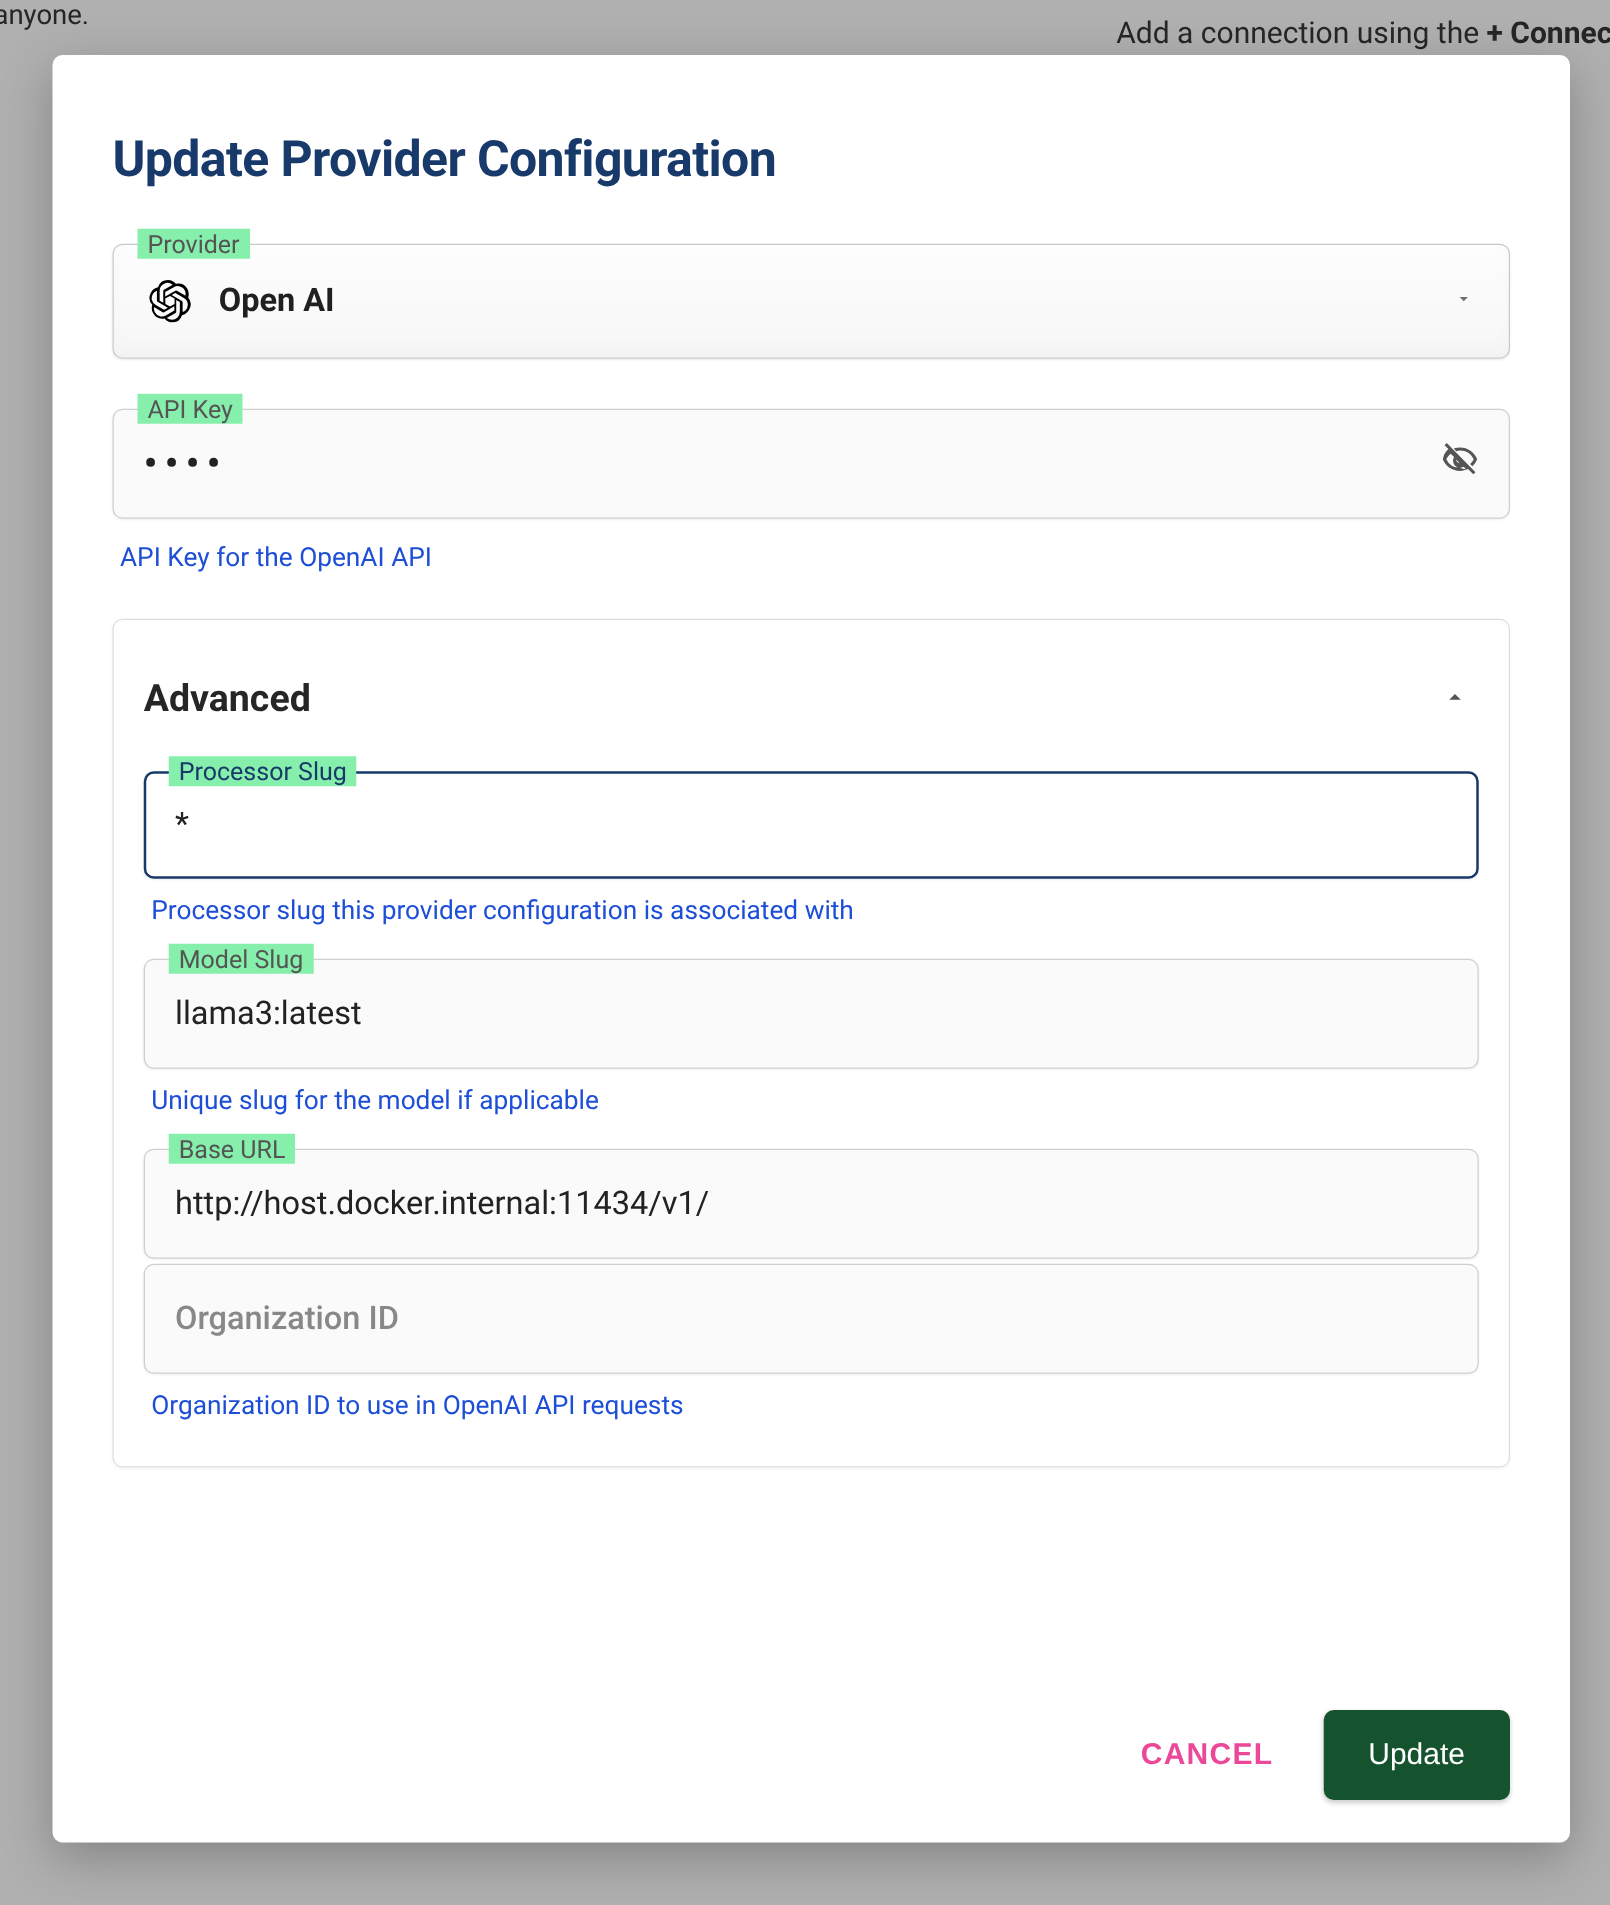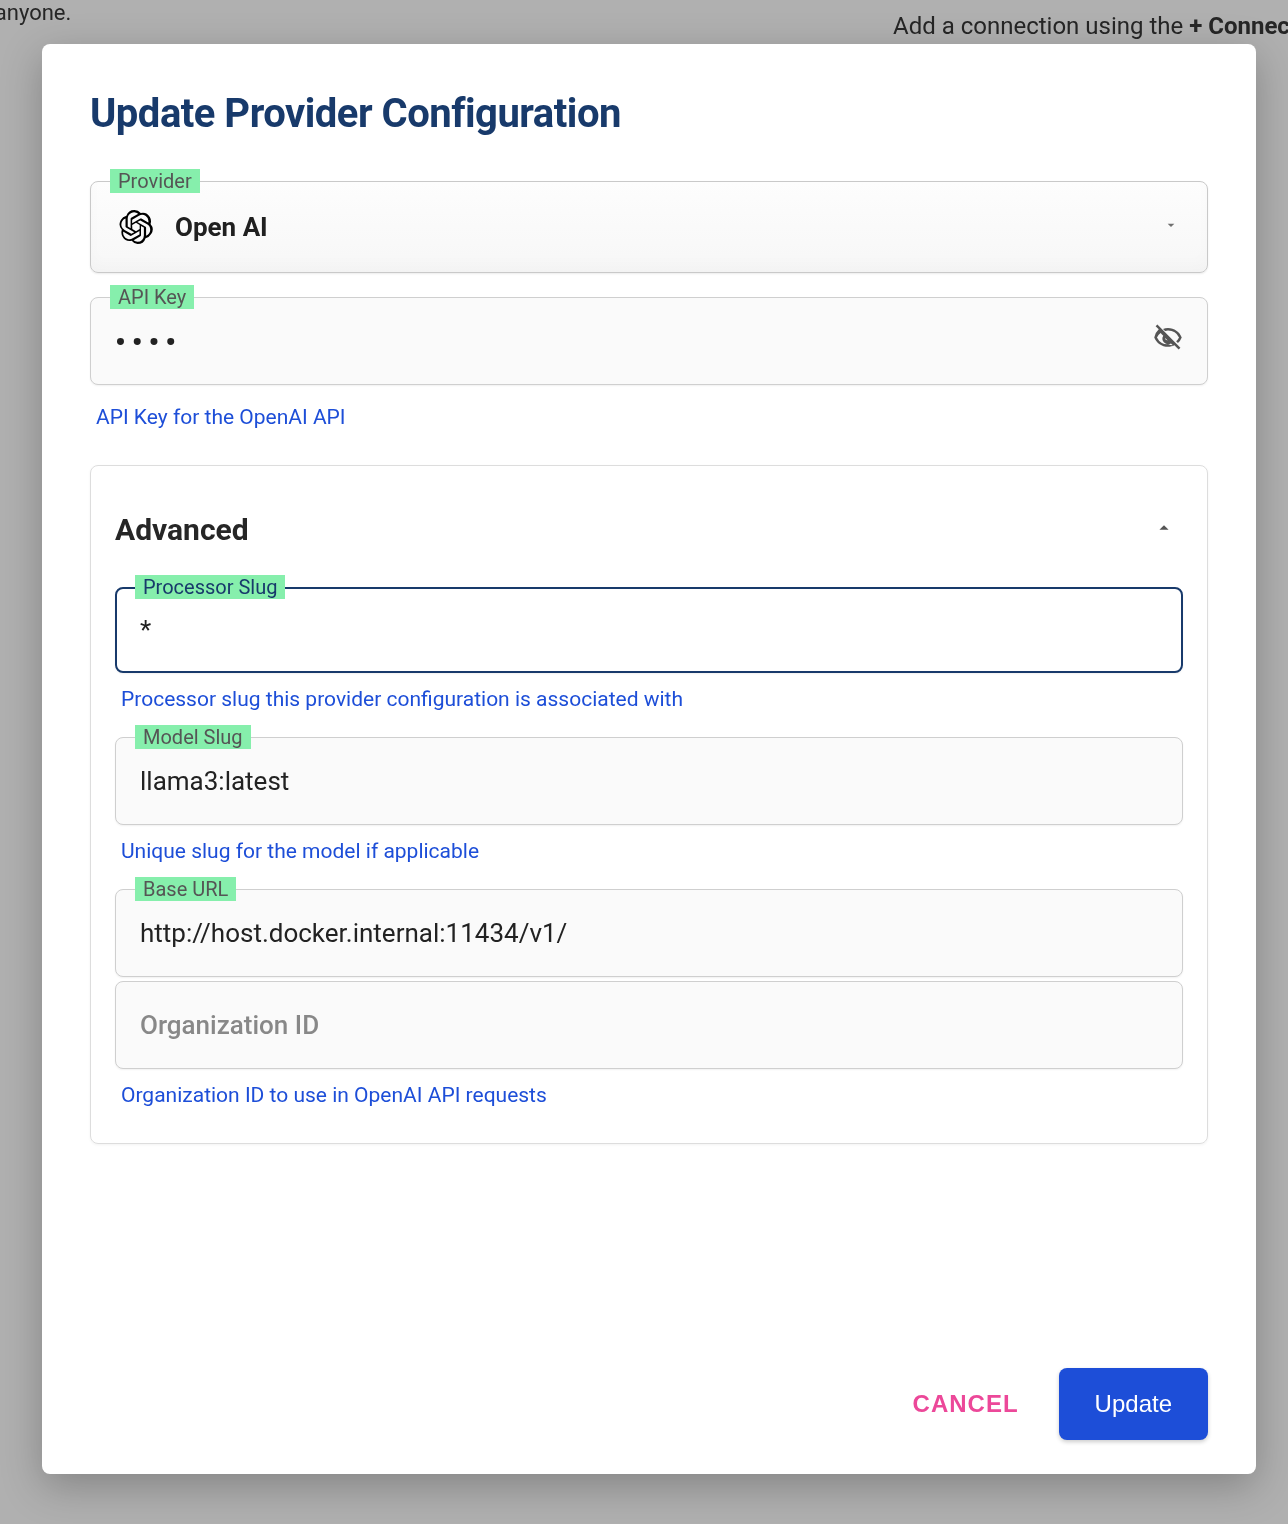--- a/index.html
+++ b/index.html
@@ -34,38 +34,38 @@
   
   .modal {
     position: absolute;
     top: 44px;
     left: 42px;
     right: 32px;
     bottom: 50px;
     background: #fff;
     border-radius: 8px;
     box-shadow: 0 12px 40px rgba(0,0,0,0.25);
-    padding: 46px 48px 34px 48px;
+    padding: 60px 48px 34px 48px;
     display: flex;
     flex-direction: column;
   }
   
   .modal-title {
     font-size: 40px;
     font-weight: 700;
     color: #183a6b;
     margin-bottom: 44px;
     letter-spacing: -0.5px;
   }
   
   .field-wrap {
     position: relative;
     margin-bottom: 6px;
   }
-  .field-wrap.mt { margin-top: 18px; }
+  .field-wrap.mt { margin-top: 34px; }
   
   .floating-label {
     position: absolute;
     top: -12px;
     left: 20px;
     padding: 0 8px;
     background: #86efac;
     font-size: 20px;
     color: #555;
     z-index: 2;
@@ -172,21 +172,21 @@
     background: none;
     border: none;
     font-size: 24px;
     font-weight: 600;
     letter-spacing: 1px;
     color: #ec4899;
     cursor: pointer;
     padding: 16px 12px;
   }
   .btn-primary {
-    background: #1d4ed8;
+    background: #14532d;
     color: #fff;
     border: none;
     font-size: 24px;
     font-weight: 500;
     padding: 22px 36px;
     border-radius: 8px;
     cursor: pointer;
     box-shadow: 0 2px 4px rgba(0,0,0,0.2);
   }
 </style>

